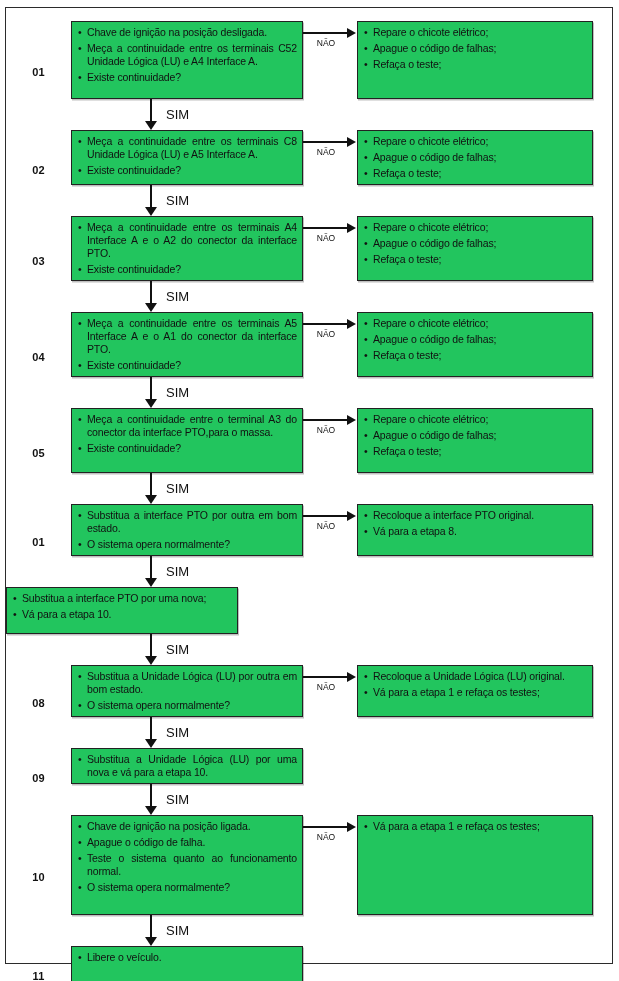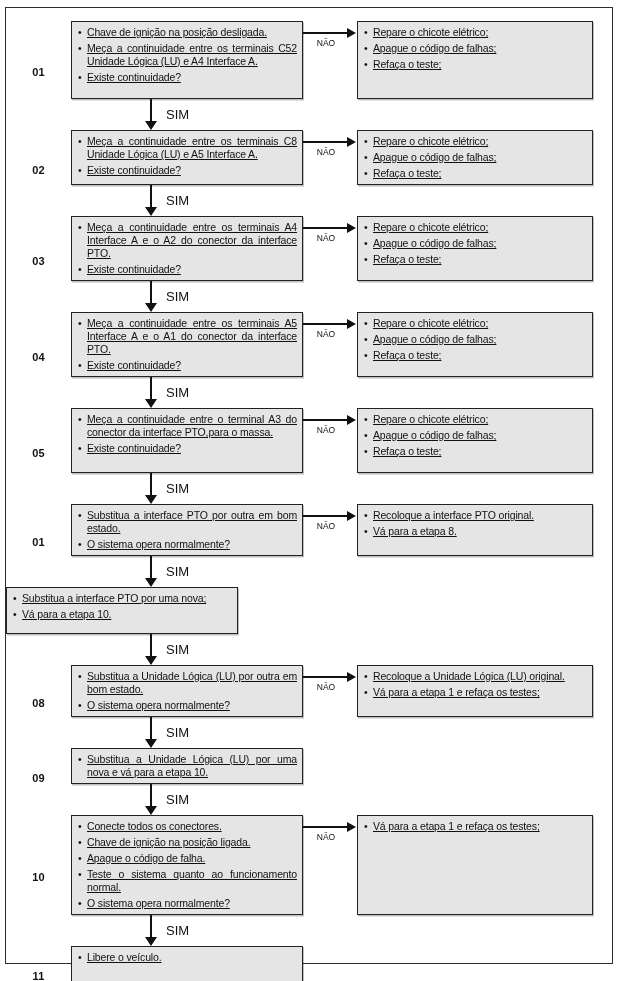--- a/index.html
+++ b/index.html
@@ -4,22 +4,22 @@
 <style>
   html,body{margin:0;padding:0;background:#fff;}
   .canvas{position:relative;width:619px;height:981px;background:#fff;
           font-family:"Liberation Sans",sans-serif;color:#111;overflow:hidden;}
   .frame{position:absolute;left:5px;top:7px;width:608px;height:957px;
          border:1.5px solid #2b2b2b;box-sizing:border-box;padding-top:13px;
          background:#fff;}
   .row{display:flex;align-items:stretch;}
   .num-cell{width:65px;flex:none;display:flex;align-items:center;justify-content:center;}
   .num{font-weight:bold;font-size:11px;letter-spacing:0.2px;margin-top:24px;}
-  .box{box-sizing:border-box;border:1.8px solid #222;background:#e5e5e5;
-       padding:4px 5px 4px 6px;box-shadow:1px 1.5px 0 rgba(0,0,0,.25);text-decoration:underline;}
+  .box{box-sizing:border-box;border:1.8px solid #222;background:#22c55e;
+       padding:4px 5px 4px 6px;box-shadow:1px 1.5px 0 rgba(0,0,0,.25);}
   .main-box{width:232px;flex:none;}
   .no-box{width:236px;flex:none;}
   .li{position:relative;padding-left:9px;font-size:10.5px;line-height:13px;
       letter-spacing:-0.15px;}
   .li + .li{margin-top:3px;}
   .li::before{content:"\2022";position:absolute;left:0;top:-0.5px;}
   .main-box .li{text-align:justify;}
   .connector{width:54px;flex:none;position:relative;}
   .h-line{position:absolute;top:11px;left:0;width:45px;height:2px;background:#111;}
   .arrow-right{position:absolute;top:6.5px;left:44px;width:0;height:0;
@@ -240,21 +240,20 @@
       <div class="v-line"></div>
       <div class="arrow-down"></div>
       <span class="sim-lbl">SIM</span>
     </div>
 
     <div class="row">
       <div class="num-cell">
         <span class="num">10</span>
       </div>
       <div class="box main-box mh100">
-        <div class="li">Conecte todos os conectores.</div>
         <div class="li">Chave de ignição na posição ligada.</div>
         <div class="li">Apague o código de falha.</div>
         <div class="li">Teste o sistema quanto ao funcionamento normal.</div>
         <div class="li">O sistema opera normalmente?</div>
       </div>
       <div class="connector">
         <div class="h-line"></div>
         <div class="arrow-right"></div>
         <span class="no-lbl">NÃO</span>
       </div>

